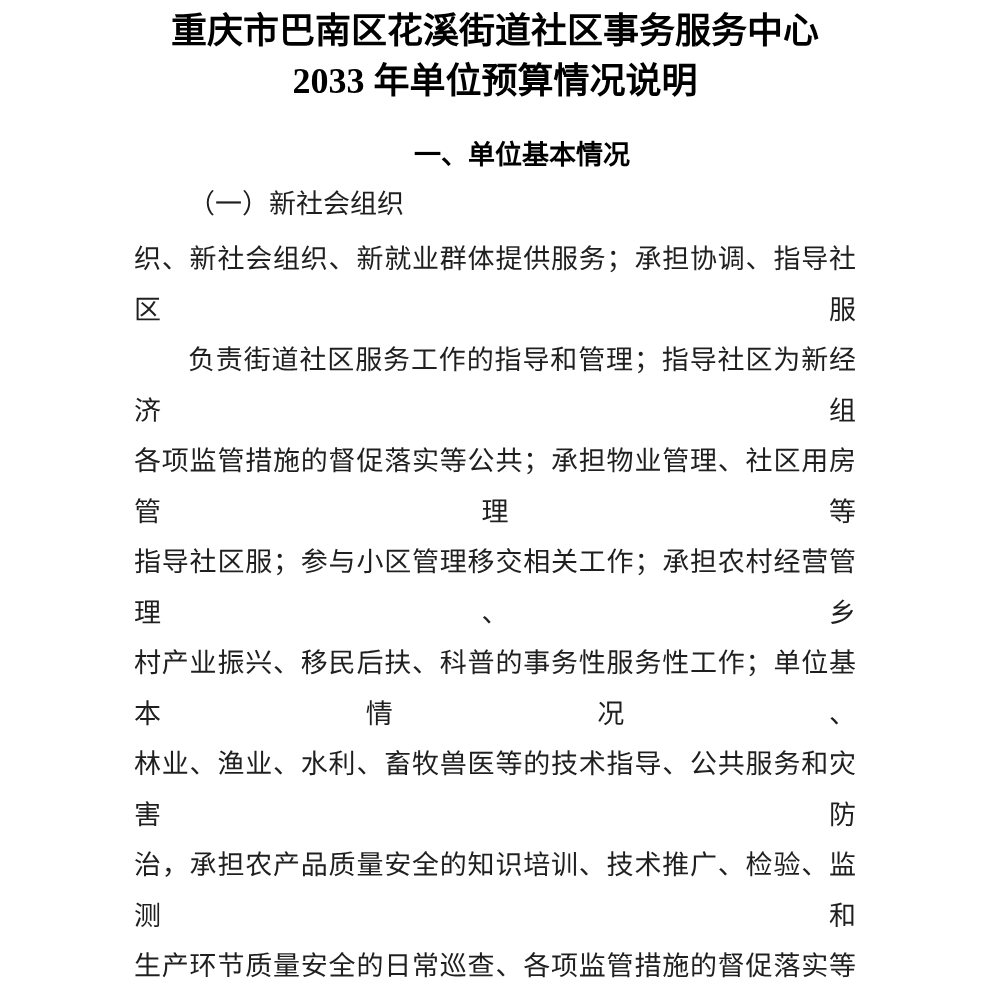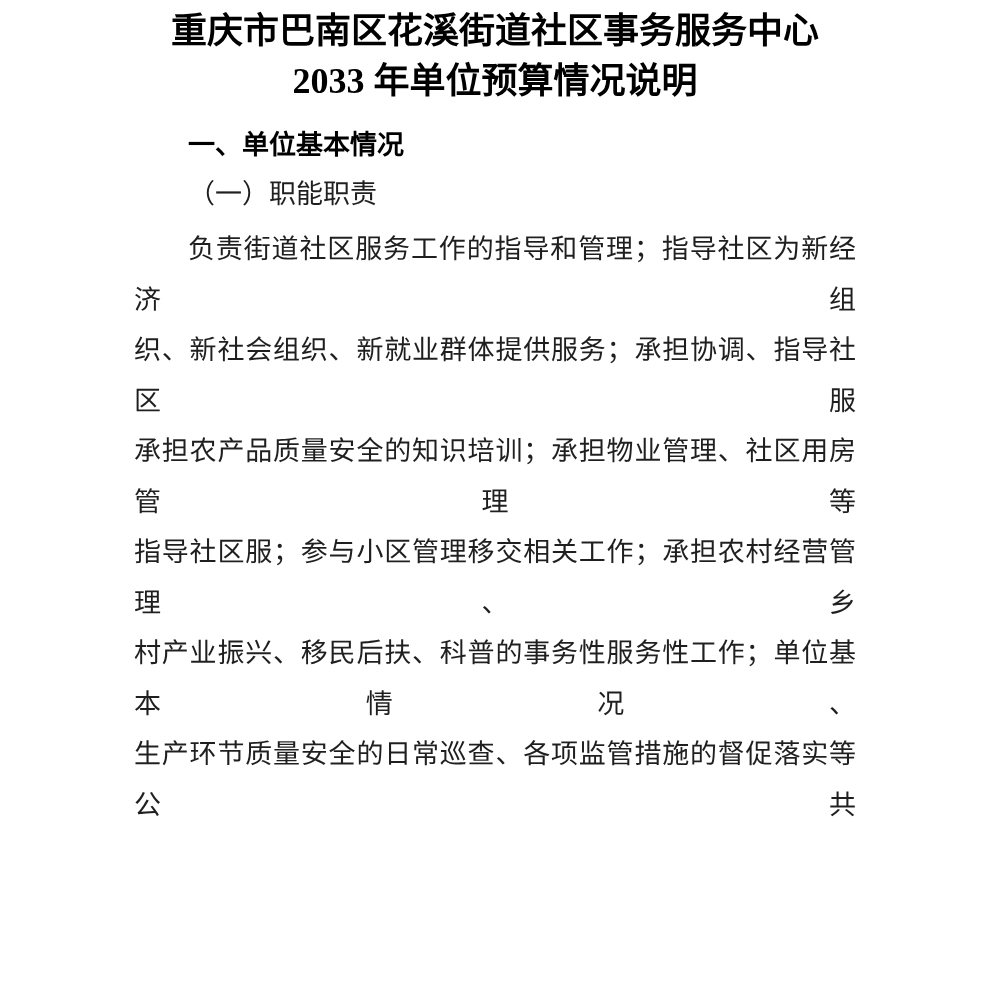--- a/index.html
+++ b/index.html
@@ -33,21 +33,22 @@
   
   .h-level1 {
     font-family: "Liberation Sans", "DejaVu Sans", sans-serif;
     font-weight: bold;
     font-size: 27px;
     line-height: 30px;
     color: #000000;
     padding-left: 54px;
   }
   .h-level1.first {
-    margin-top: 24px;
+    margin-top: 34px;
+    text-align: center;
   }
   
   .h-level2 {
     font-family: "Liberation Serif", "DejaVu Serif", serif;
     font-weight: normal;
     font-size: 27px;
     line-height: 36px;
     color: #1f1f1f;
     padding-left: 54px;
   }
@@ -75,25 +76,27 @@
 
 <div class="page">
 
   <h1 class="doc-title">
     <div>重庆市巴南区花溪街道社区事务服务中心</div>
     <div>2033 年单位预算情况说明</div>
   </h1>
 
   <div class="h-level1 first">一、单位基本情况</div>
 
-  <div class="h-level2 sub1">（一）职能职责</div>
+  <div class="h-level2 sub1">（一）新社会组织</div>
 
   <div class="para">
+    <div class="line">织、新社会组织、新就业群体提供服务；承担协调、指导社区服</div>
     <div class="line indent">负责街道社区服务工作的指导和管理；指导社区为新经济组</div>
-    <div class="line">织、新社会组织、新就业群体提供服务；承担协调、指导社区服</div>
-    <div class="line">承担农产品质量安全的知识培训；承担物业管理、社区用房管理等</div>
+    <div class="line">各项监管措施的督促落实等公共；承担物业管理、社区用房管理等</div>
     <div class="line">指导社区服；参与小区管理移交相关工作；承担农村经营管理、乡</div>
     <div class="line">村产业振兴、移民后扶、科普的事务性服务性工作；单位基本情况、</div>
+    <div class="line">林业、渔业、水利、畜牧兽医等的技术指导、公共服务和灾害防</div>
+    <div class="line">治，承担农产品质量安全的知识培训、技术推广、检验、监测和</div>
     <div class="line">生产环节质量安全的日常巡查、各项监管措施的督促落实等公共</div>
 
   </div>
 
 </div>
 
 </body></html>

